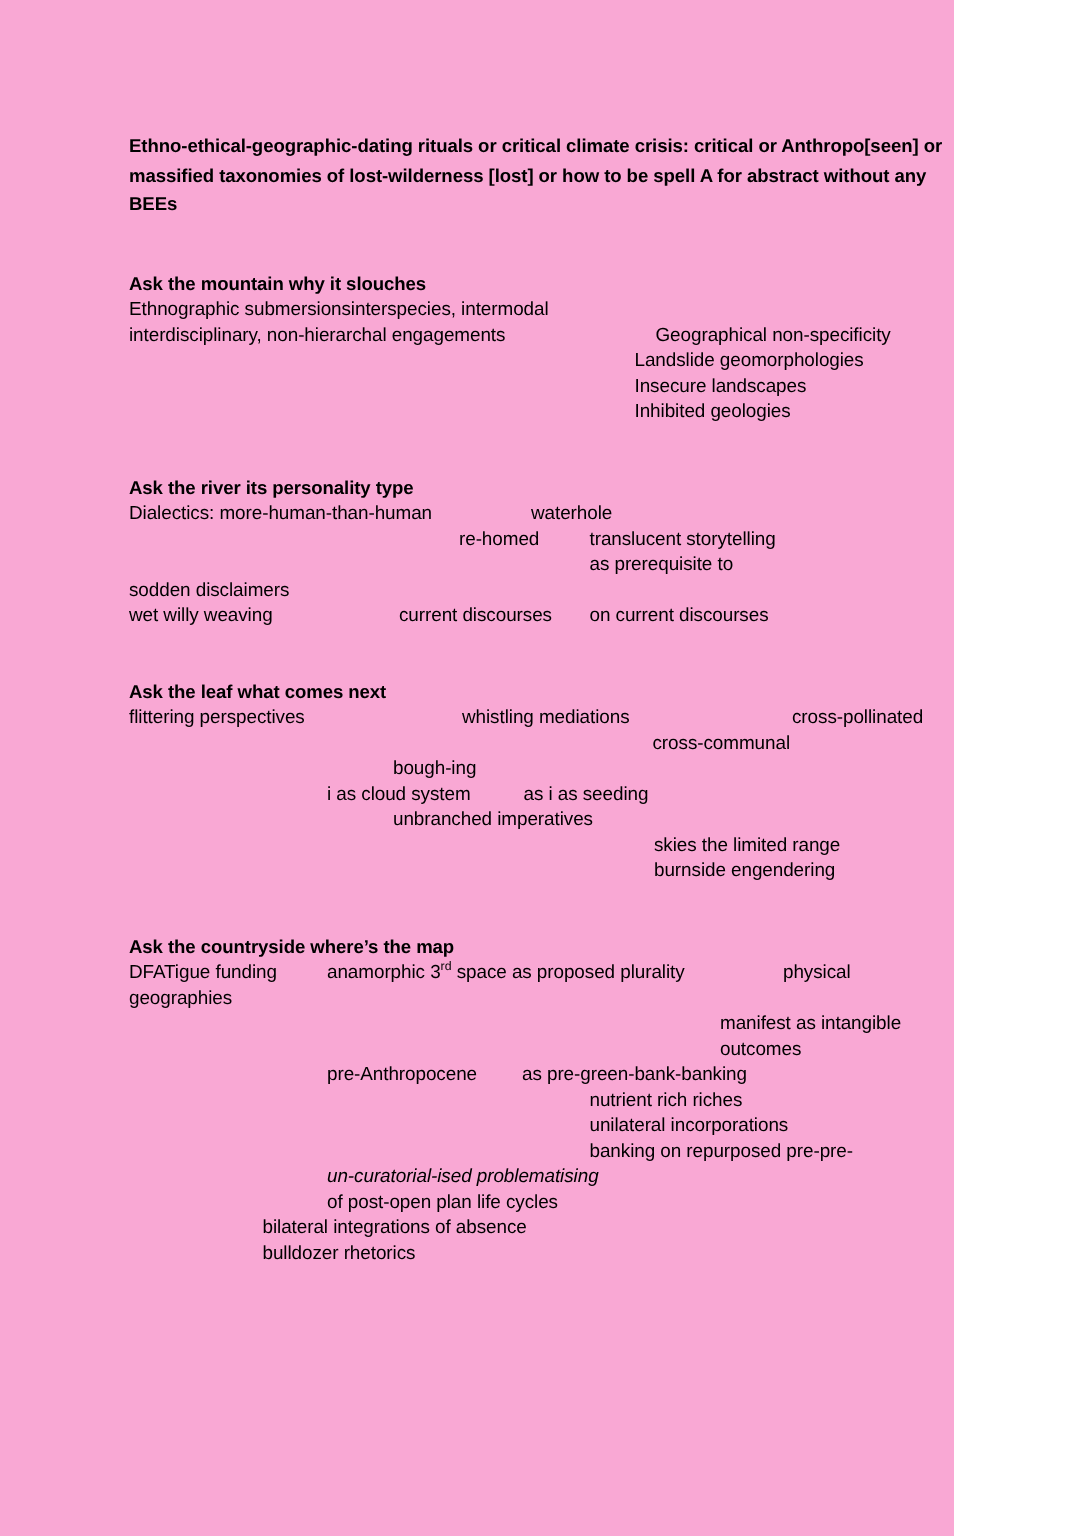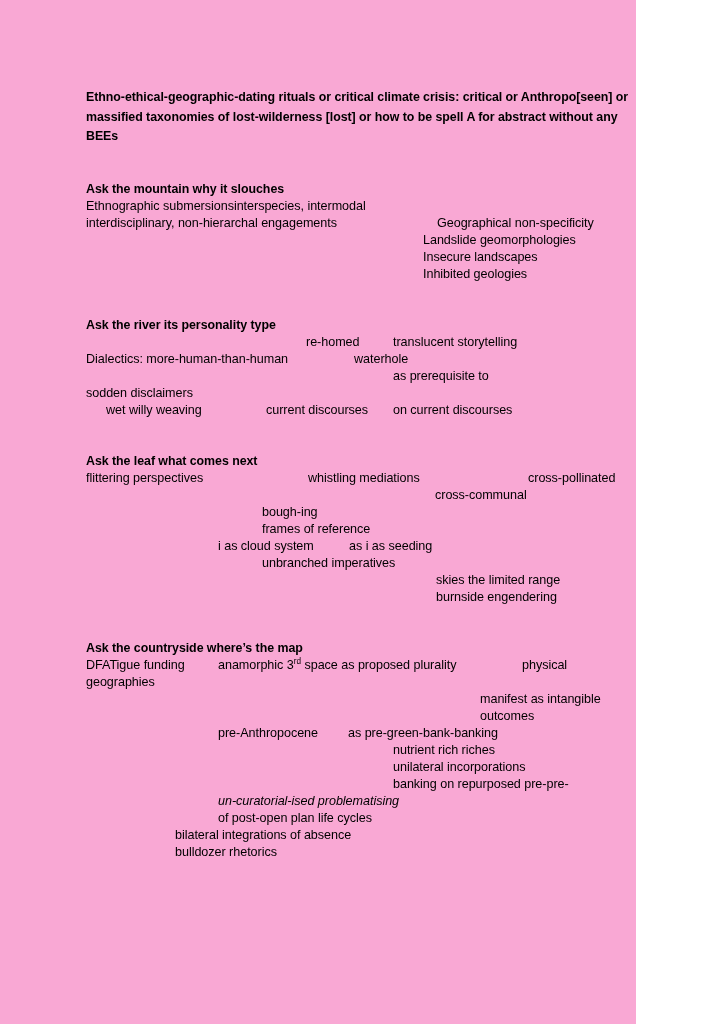--- a/index.html
+++ b/index.html
@@ -107,58 +107,55 @@
           </div>
           <div class="line">
             <span class="run" style="left: 337px;">Inhibited geologies</span>
           </div>
         </div>
         <div class="spacer-line"></div>
         <div class="spacer-line"></div>
         <div class="stanza">
           <div class="stanza-heading">Ask the river its personality type</div>
           <div class="line">
+            <span class="run" style="left: 0px;">Dialectics: more-human-than-human</span>
+            <span class="run" style="left: 268px;">waterhole</span>
+          </div>
+          <div class="line">
             <span class="run" style="left: 220px;">re-homed</span>
             <span class="run" style="left: 307px;">translucent storytelling</span>
           </div>
           <div class="line">
-            <span class="run" style="left: 0px;">Dialectics: more-human-than-human</span>
-            <span class="run" style="left: 268px;">waterhole</span>
-          </div>
-          <div class="line">
             <span class="run" style="left: 307px;">as prerequisite to</span>
           </div>
           <div class="line">
             <span class="run" style="left: 0px;">sodden disclaimers</span>
           </div>
           <div class="line">
-            <span class="run" style="left: 0px; margin-left: 20px;">wet willy weaving</span>
+            <span class="run" style="left: 0px;">wet willy weaving</span>
             <span class="run" style="left: 180px;">current discourses</span>
             <span class="run" style="left: 307px;">on current discourses</span>
           </div>
         </div>
         <div class="spacer-line"></div>
         <div class="spacer-line"></div>
         <div class="stanza">
           <div class="stanza-heading">Ask the leaf what comes next</div>
           <div class="line">
             <span class="run" style="left: 0px;">flittering perspectives</span>
             <span class="run" style="left: 222px;">whistling mediations</span>
             <span class="run" style="left: 442px;">cross-pollinated</span>
           </div>
           <div class="line">
             <span class="run" style="left: 349px;">cross-communal</span>
           </div>
           <div class="line">
             <span class="run" style="left: 176px;">bough-ing</span>
           </div>
           <div class="line">
-            <span class="run" style="left: 176px;">frames of reference</span>
-          </div>
-          <div class="line">
             <span class="run" style="left: 132px;">i as cloud system</span>
             <span class="run" style="left: 263px;">as i as seeding</span>
           </div>
           <div class="line">
             <span class="run" style="left: 176px;">unbranched imperatives</span>
           </div>
           <div class="line">
             <span class="run" style="left: 350px;">skies the limited range</span>
           </div>
           <div class="line">

